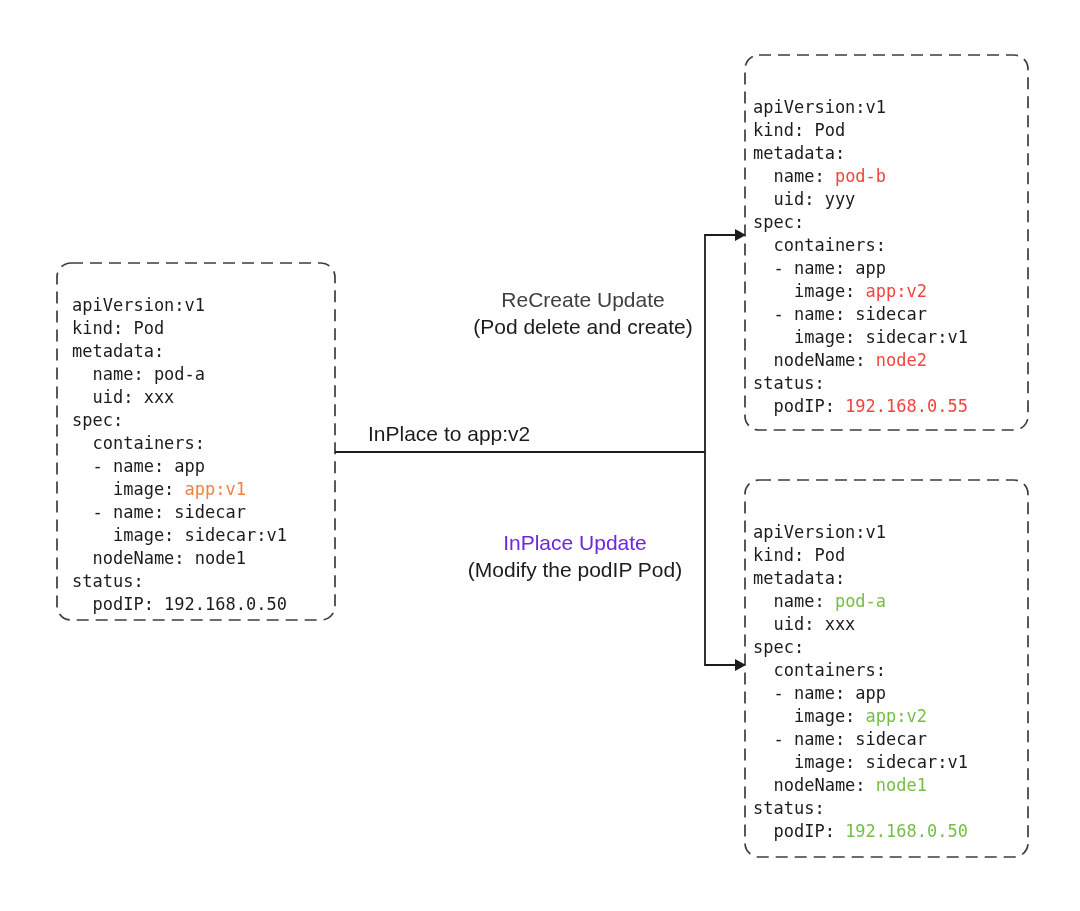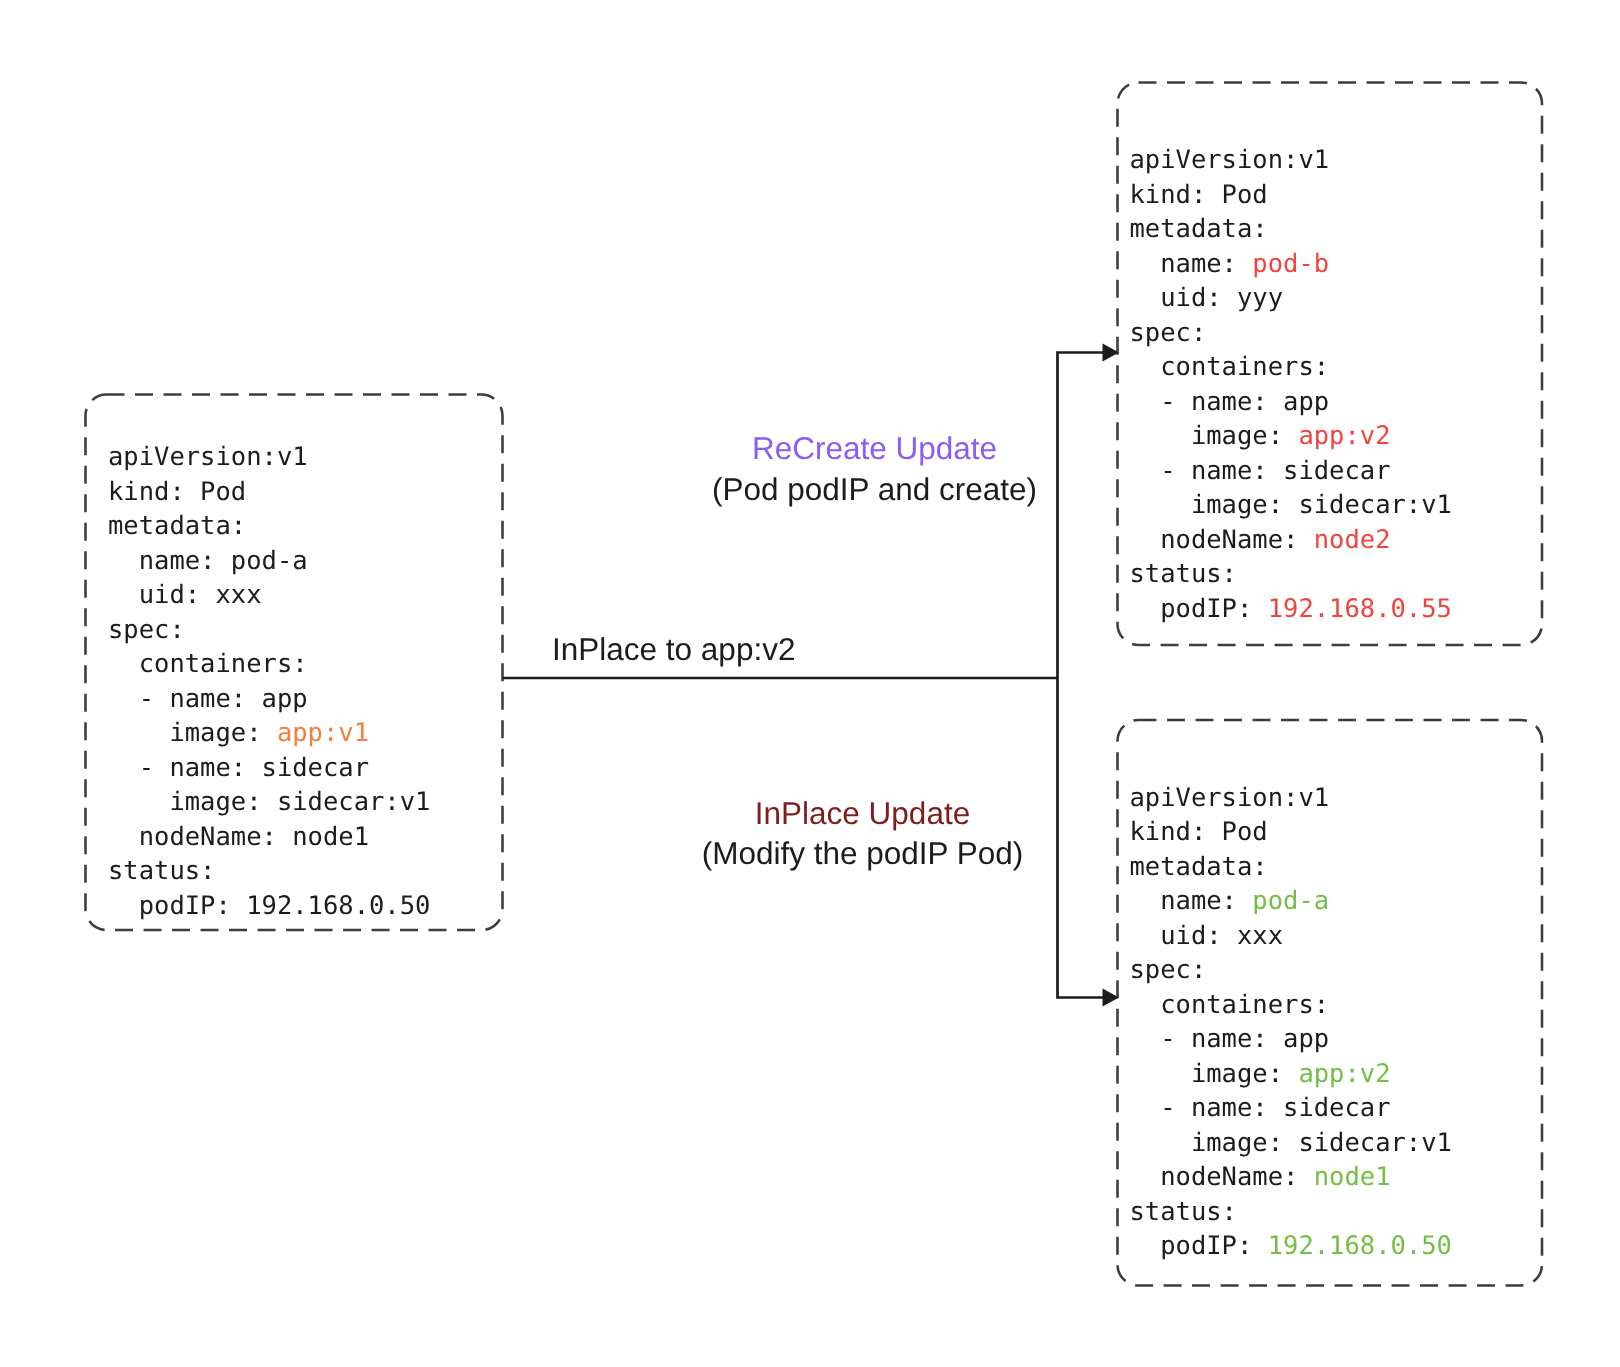--- a/index.html
+++ b/index.html
@@ -58,22 +58,22 @@
 
   <div class="yaml-box" style="left:72px; top:294px;"><div class="yaml-line"><span>apiVersion:v1</span></div><div class="yaml-line"><span>kind: Pod</span></div><div class="yaml-line"><span>metadata:</span></div><div class="yaml-line"><span>  name: pod-a</span></div><div class="yaml-line"><span>  uid: xxx</span></div><div class="yaml-line"><span>spec:</span></div><div class="yaml-line"><span>  containers:</span></div><div class="yaml-line"><span>  - name: app</span></div><div class="yaml-line"><span>    image: </span><span style="color: rgb(240, 129, 63);">app:v1</span></div><div class="yaml-line"><span>  - name: sidecar</span></div><div class="yaml-line"><span>    image: sidecar:v1</span></div><div class="yaml-line"><span>  nodeName: node1</span></div><div class="yaml-line"><span>status:</span></div><div class="yaml-line"><span>  podIP: 192.168.0.50</span></div></div>
 
   <div class="yaml-box" style="left:753px; top:96px;"><div class="yaml-line"><span>apiVersion:v1</span></div><div class="yaml-line"><span>kind: Pod</span></div><div class="yaml-line"><span>metadata:</span></div><div class="yaml-line"><span>  name: </span><span style="color: rgb(240, 69, 62);">pod-b</span></div><div class="yaml-line"><span>  uid: yyy</span></div><div class="yaml-line"><span>spec:</span></div><div class="yaml-line"><span>  containers:</span></div><div class="yaml-line"><span>  - name: app</span></div><div class="yaml-line"><span>    image: </span><span style="color: rgb(240, 69, 62);">app:v2</span></div><div class="yaml-line"><span>  - name: sidecar</span></div><div class="yaml-line"><span>    image: sidecar:v1</span></div><div class="yaml-line"><span>  nodeName: </span><span style="color: rgb(240, 69, 62);">node2</span></div><div class="yaml-line"><span>status:</span></div><div class="yaml-line"><span>  podIP: </span><span style="color: rgb(240, 69, 62);">192.168.0.55</span></div></div>
 
   <div class="yaml-box" style="left:753px; top:521px;"><div class="yaml-line"><span>apiVersion:v1</span></div><div class="yaml-line"><span>kind: Pod</span></div><div class="yaml-line"><span>metadata:</span></div><div class="yaml-line"><span>  name: </span><span style="color: rgb(116, 190, 68);">pod-a</span></div><div class="yaml-line"><span>  uid: xxx</span></div><div class="yaml-line"><span>spec:</span></div><div class="yaml-line"><span>  containers:</span></div><div class="yaml-line"><span>  - name: app</span></div><div class="yaml-line"><span>    image: </span><span style="color: rgb(116, 190, 68);">app:v2</span></div><div class="yaml-line"><span>  - name: sidecar</span></div><div class="yaml-line"><span>    image: sidecar:v1</span></div><div class="yaml-line"><span>  nodeName: </span><span style="color: rgb(116, 190, 68);">node1</span></div><div class="yaml-line"><span>status:</span></div><div class="yaml-line"><span>  podIP: </span><span style="color: rgb(116, 190, 68);">192.168.0.50</span></div></div>
 
   <div class="label" style="left:368px; top:420px;">InPlace to app:v2</div>
 
   <div class="label label-center" style="left:433px; top:286px;">
-    <div style="color: #8b5cf6;">ReCreate Update</div>
-    <div>(Pod podIP and create)</div>
+    <div style="color: #404040;">ReCreate Update</div>
+    <div>(Pod delete and create)</div>
   </div>
 
   <div class="label label-center" style="left:425px; top:529px;">
-    <div style="color: #7f1d1d;">InPlace Update</div>
+    <div style="color: #6d28d9;">InPlace Update</div>
     <div>(Modify the podIP Pod)</div>
   </div>
 
 </div>
 
 </body></html>

